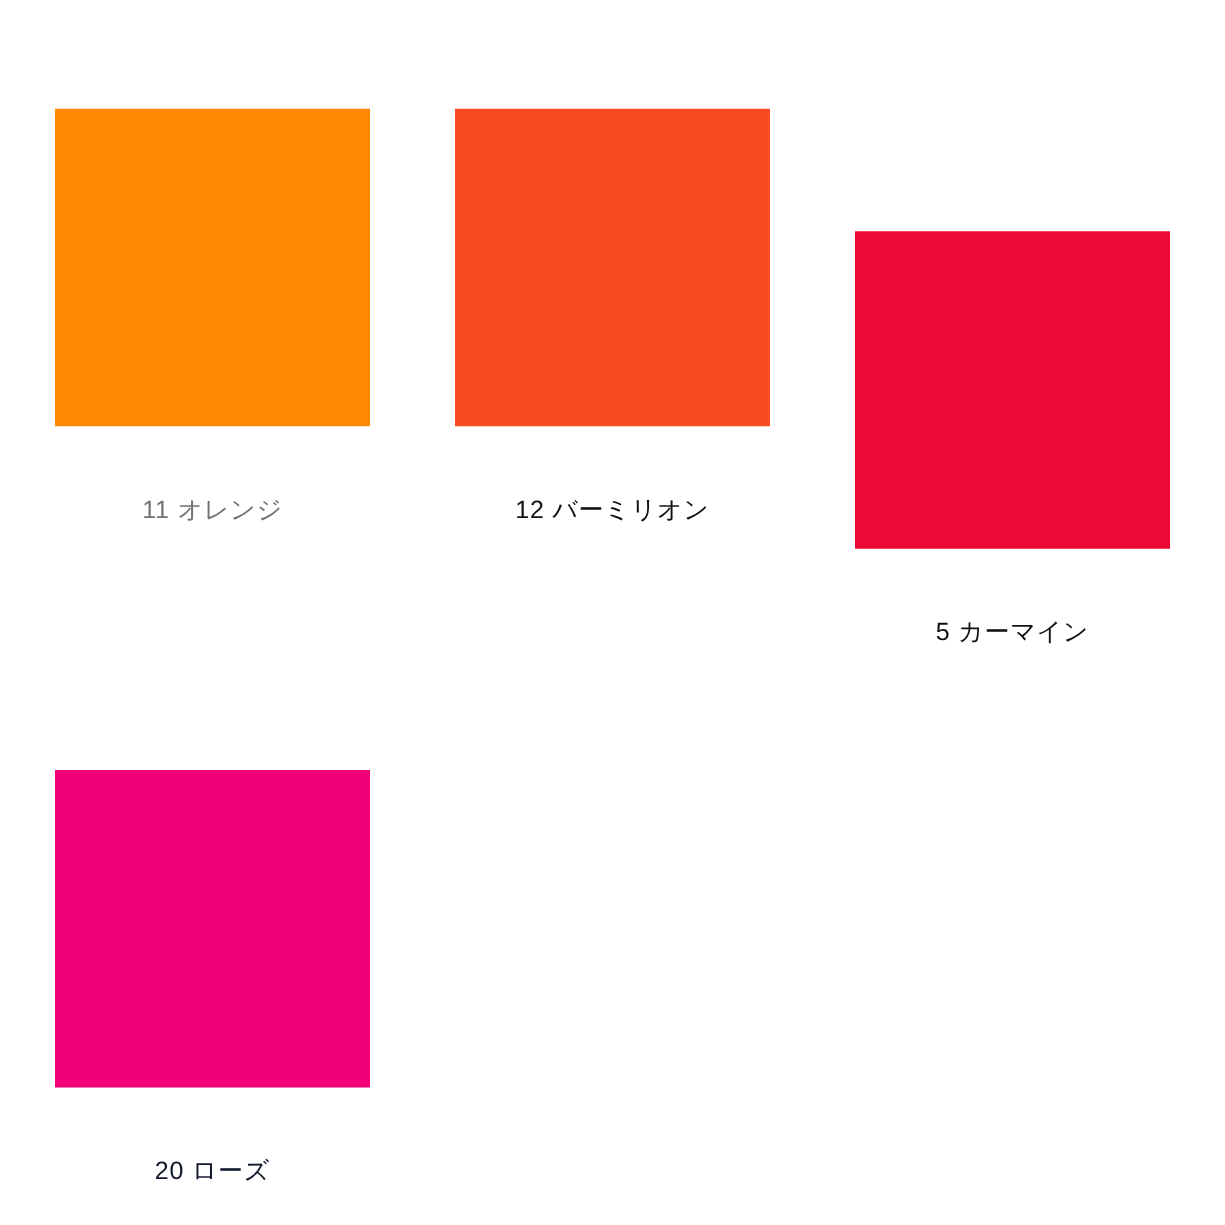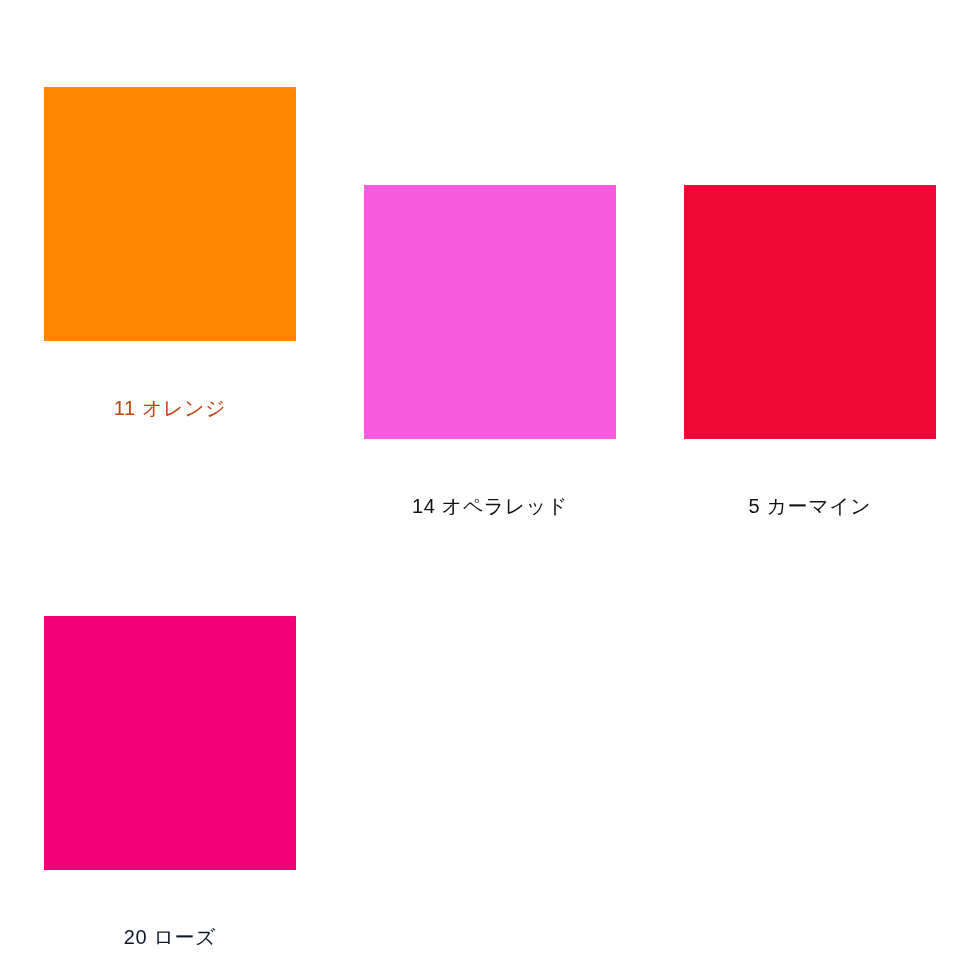--- a/index.html
+++ b/index.html
@@ -64,29 +64,29 @@
 </style>
 </head>
 <body style="background: rgb(255, 255, 255);">
 
 <div id="swatch-chart">
 
   <div class="swatch-grid">
 
     <div class="swatch-cell row-top">
       <div class="swatch-chip" style="background: rgb(255, 136, 0);"></div>
-      <div class="swatch-label" style="color: #c2410c;">11 オレンジ</div>
+      <div class="swatch-label" style="color: #737373;">11 オレンジ</div>
+    </div>
+
+    <div class="swatch-cell row-top">
+      <div class="swatch-chip" style="background: rgb(250, 74, 34);"></div>
+      <div class="swatch-label" style="color: rgb(17, 17, 17);">12 バーミリオン</div>
     </div>
 
 
-
-    <div class="swatch-cell row-bottom">
-      <div class="swatch-chip" style="background: rgb(250, 90, 224);"></div>
-      <div class="swatch-label" style="color: rgb(17, 17, 17);">14 オペラレッド</div>
-    </div>
 
     <div class="swatch-cell row-bottom">
       <div class="swatch-chip" style="background: rgb(238, 8, 53);"></div>
       <div class="swatch-label" style="color: rgb(17, 17, 17);">5 カーマイン</div>
     </div>
 
     <div class="swatch-cell row-bottom">
       <div class="swatch-chip" style="background: rgb(242, 0, 119);"></div>
       <div class="swatch-label" style="color: #0f172a;">20 ローズ</div>
     </div>

